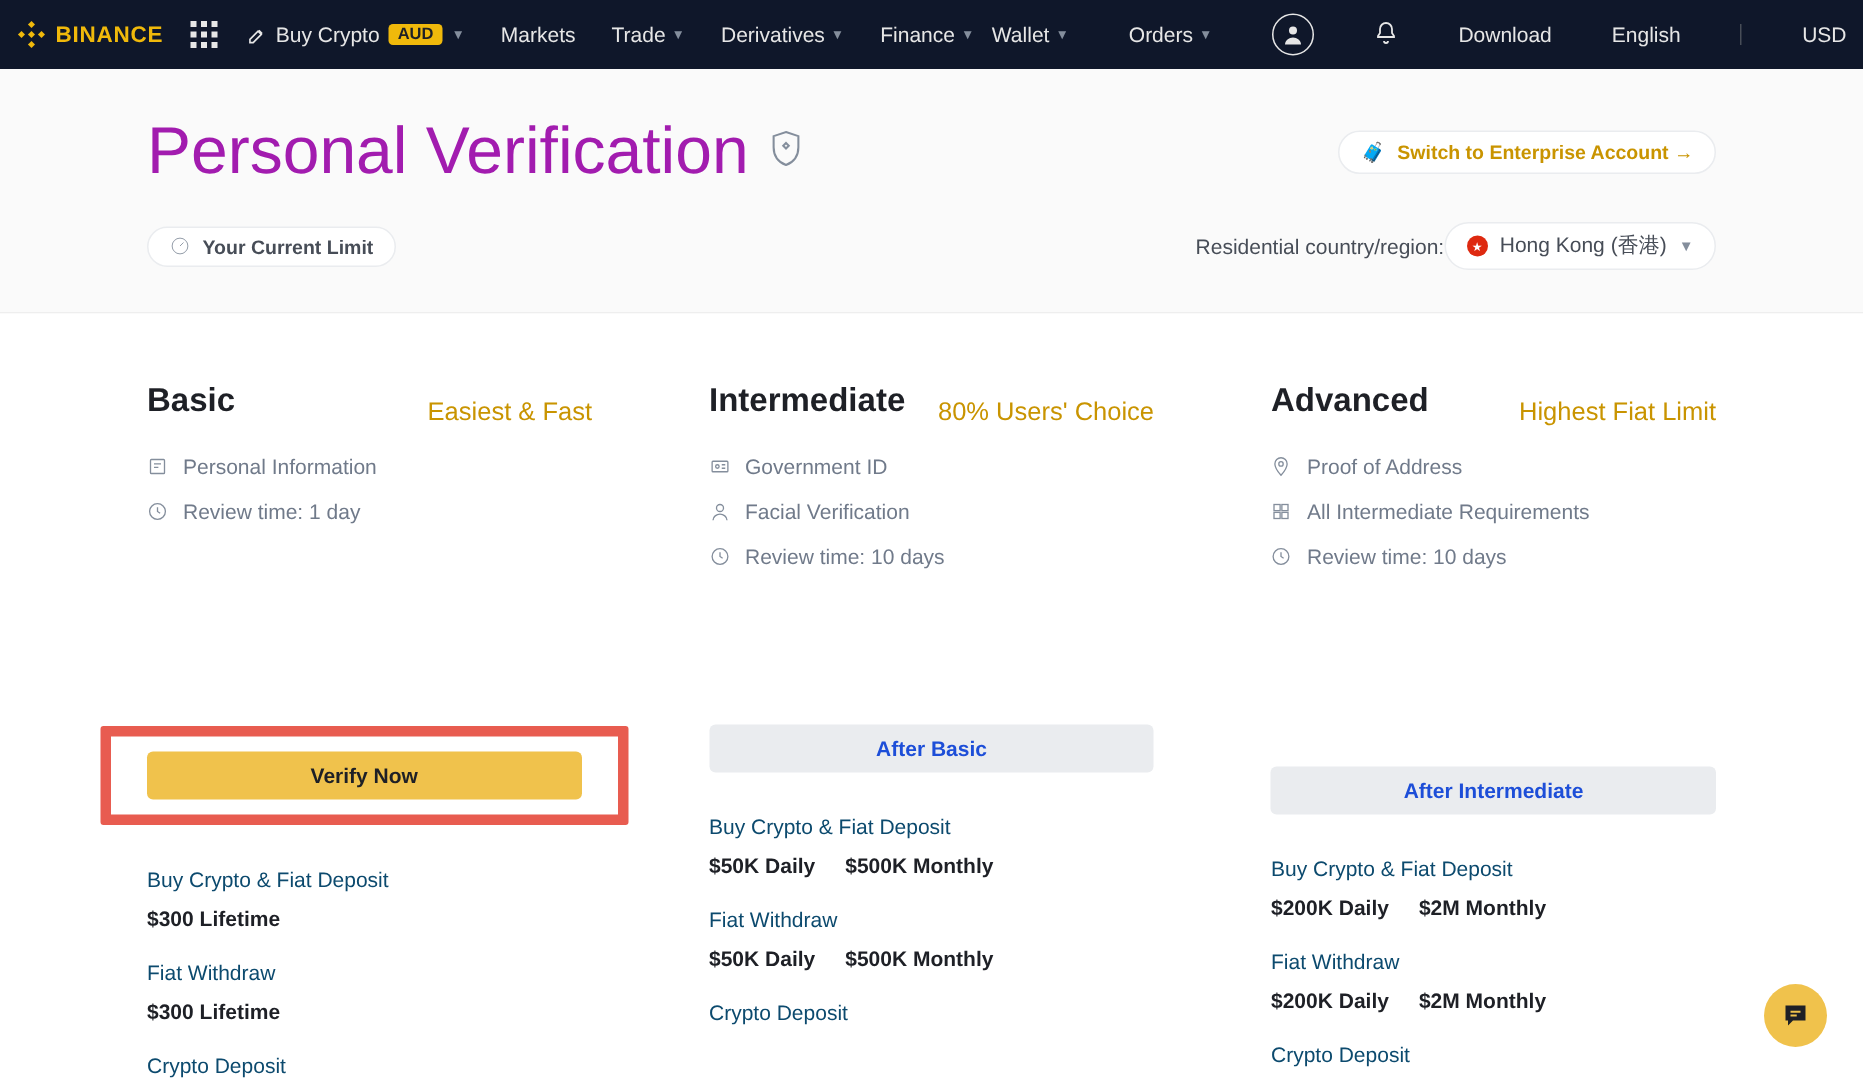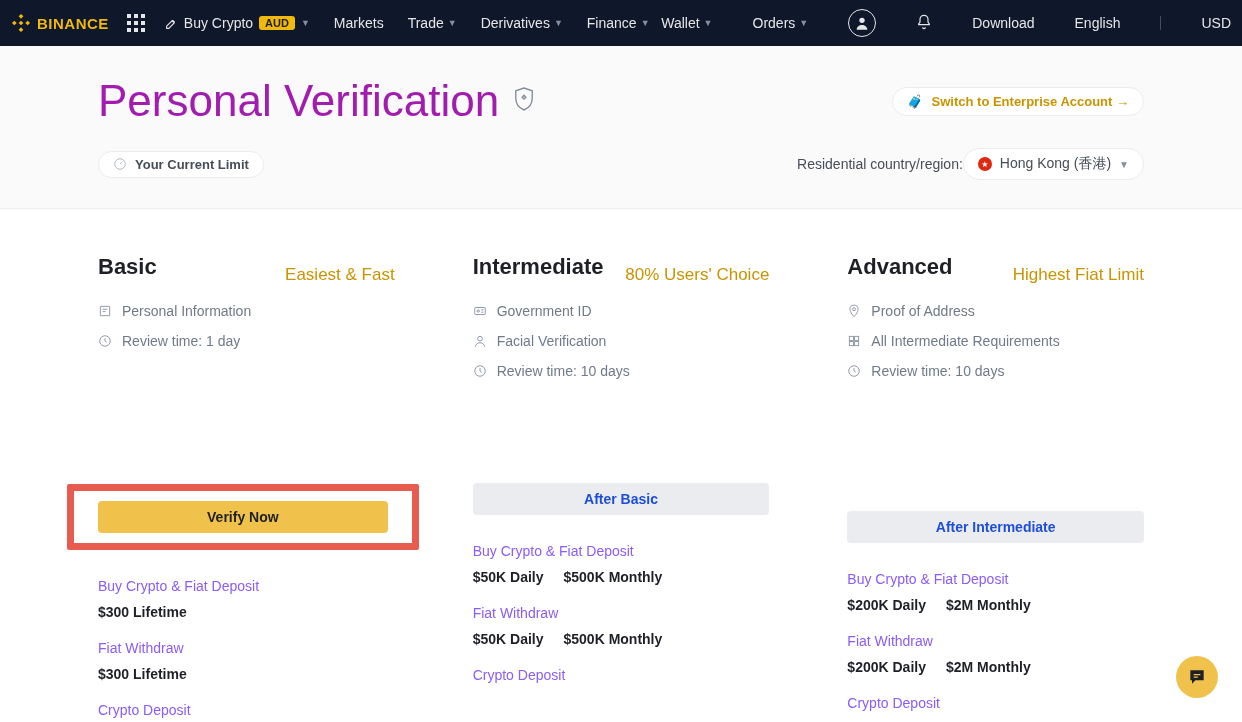--- a/index.html
+++ b/index.html
@@ -79,21 +79,21 @@
   
   .action-btn {
     margin-top:28px; width:100%; height:32px; border:none; border-radius:4px;
     font-size:14px; font-weight:600; cursor:pointer;
   }
   .verify-box { border:7px solid #e85c50; border-radius:2px; padding:10px 24px; margin-top:28px; margin-left:-31px; margin-right:-24px;}
   .verify-box .action-btn { background:#f0c24c; color:#1e2026; margin-top:0;}
   .disabled-btn { background:#eaecef; color:#1d4ed8; cursor:default;margin-top:42px;}
   
   .limits { margin-top:28px; }
-  .limit-label { font-size:14px; color:#8b5cf6; margin-bottom:10px;}
+  .limit-label { font-size:14px; color:#0c4a6e; margin-bottom:10px;}
   .limit-vals { display:flex; gap:20px; margin-bottom:20px;}
   .limit-vals span { font-size:14px; font-weight:700; color:#1e2026;}
   
   
   .fab {
     position:fixed; right:24px; bottom:24px; width:42px; height:42px;
     background:#f0c24c; border-radius:50%; display:flex; align-items:center; justify-content:center;
     cursor:pointer;
   }
   .fab svg { width:20px; height:20px; fill:#1e2026;}

